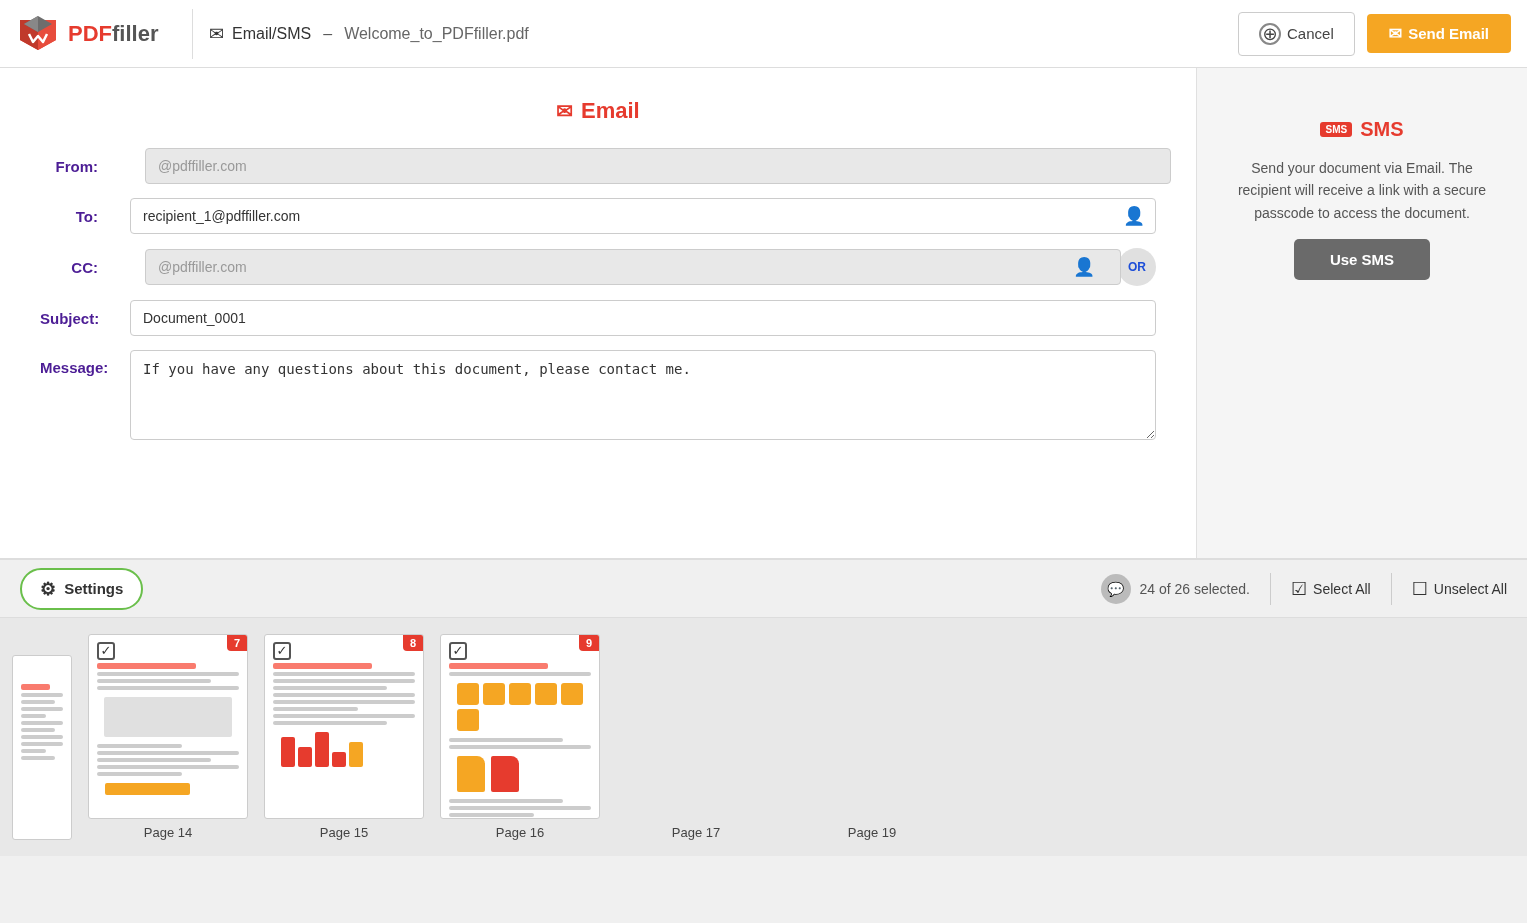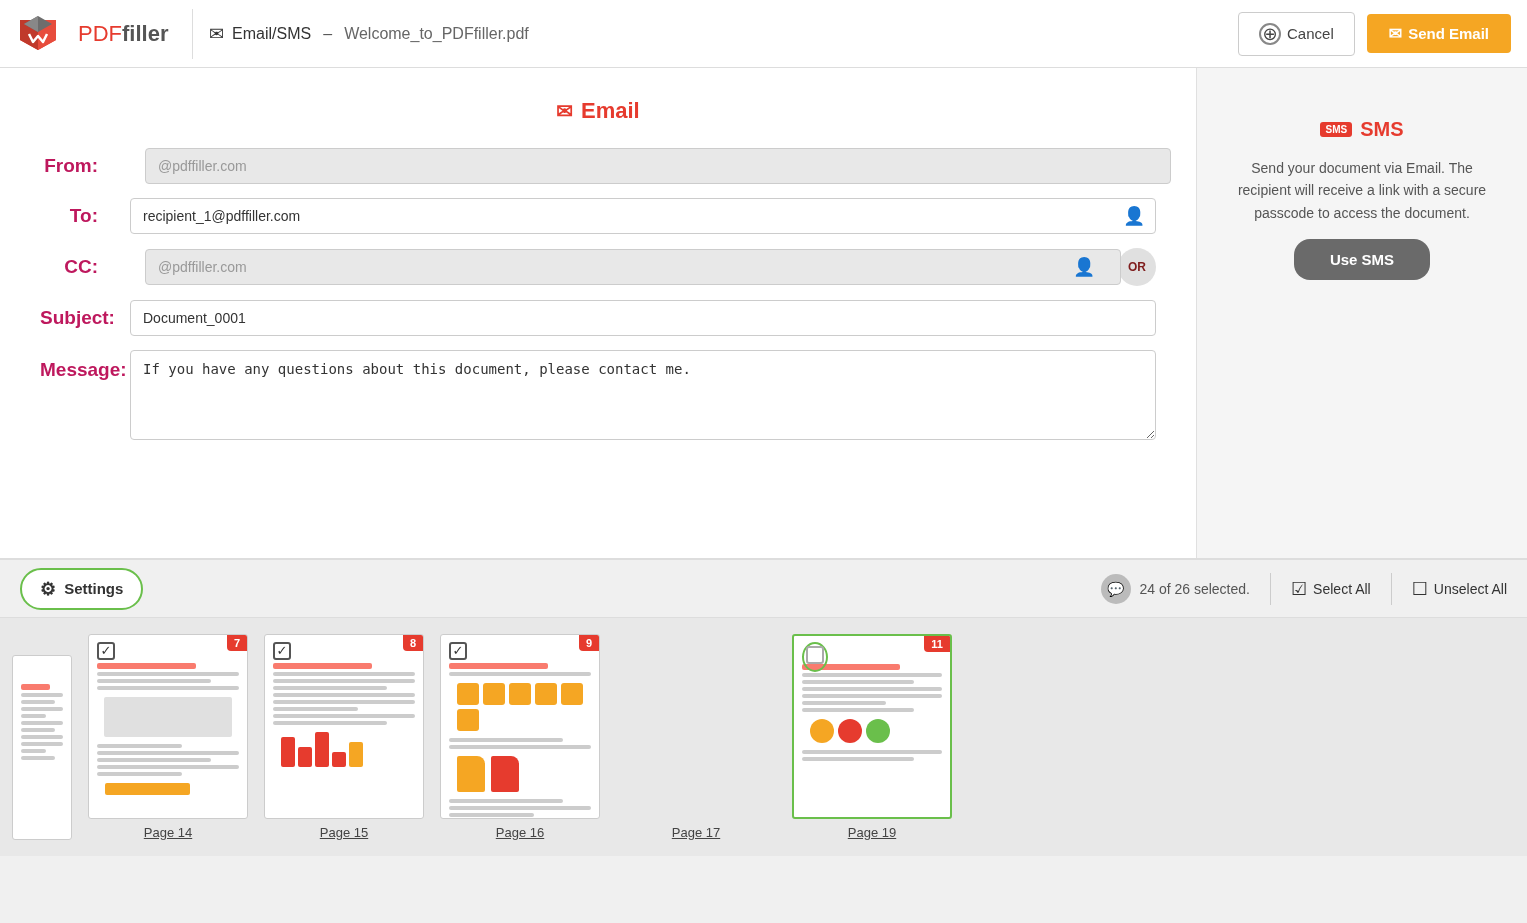--- a/index.html
+++ b/index.html
@@ -103,22 +103,22 @@
 
     .form-row {
       display: flex;
       align-items: center;
       margin-bottom: 14px;
     }
     .form-label {
       width: 90px;
       text-align: right;
       font-weight: bold;
-      font-size: 19px;
-      color: #be185d;
+      font-size: 15px;
+      color: #4c1d95;
       padding-right: 32px;
       flex-shrink: 0;
     }
     .form-input-wrap {
       flex: 1;
       position: relative;
     }
     .form-input {
       width: 100%;
       padding: 9px 38px 9px 12px;
@@ -157,21 +157,21 @@
     .or-badge {
       width: 38px;
       height: 38px;
       border-radius: 50%;
       background: #e0e0e0;
       display: flex;
       align-items: center;
       justify-content: center;
       font-size: 12px;
       font-weight: bold;
-      color: #7f1d1d;
+      color: #1d4ed8;
       margin-left: 12px;
       flex-shrink: 0;
     }
 
     
     .sms-panel {
       width: 330px;
       background: #f5f5f5;
       padding: 50px 30px 30px;
       display: flex;
@@ -199,21 +199,21 @@
       text-align: center;
       color: #555;
       font-size: 14px;
       line-height: 1.6;
       margin-bottom: 15px;
     }
     .btn-use-sms {
       background: #6a6a6a;
       color: #fff;
       border: none;
-      border-radius: 16px;
+      border-radius: 5px;
       padding: 12px 36px;
       font-size: 15px;
       font-weight: bold;
       cursor: pointer;
     }
 
     
     .settings-bar {
       display: flex;
       align-items: center;
@@ -317,21 +317,20 @@
     }
     .page-thumb-inner .checkbox-wrap {
       position: absolute;
       top: 6px;
       left: 8px;
     }
     .page-thumb-label {
       font-size: 13px;
       color: #444;
       text-align: center;
-      text-decoration: underline;
     }
     
     .page-lines {
       padding: 30px 8px 8px;
       display: flex;
       flex-direction: column;
       gap: 3px;
     }
     .page-line {
       height: 4px;
@@ -380,21 +379,21 @@
     <svg class="logo-icon" viewBox="0 0 44 44" xmlns="http://www.w3.org/2000/svg">
       <polygon points="4,8 22,8 40,8 40,28 22,38 4,28" fill="#e63b2e"></polygon>
       <polygon points="4,8 22,8 22,38 4,28" fill="#c0392b"></polygon>
       <polygon points="22,8 40,8 40,28 22,38" fill="#e74c3c"></polygon>
       <polygon points="8,12 22,4 36,12 22,20" fill="#6d6d6d"></polygon>
       <polygon points="8,12 22,20 22,4" fill="#888"></polygon>
 
       <polyline points="13,22 17,30 22,24 27,30 31,22" fill="none" stroke="white" stroke-width="2.5" stroke-linejoin="round"></polyline>
     </svg>
     <div class="logo-text">
-      <span style="color:#e63b2e;font-weight:400;margin-left:10px;">PDF</span><span style="color:#555;font-weight:bold;">filler</span>
+      <span style="color:#e63b2e;font-weight:700;">PDF</span><span style="color:#555;font-weight:bold;">filler</span>
     </div>
   </div>
   <div class="header-divider"></div>
   <div class="header-title">
 
     <span style="font-size:18px;">✉</span>
     <span class="title-bold">Email/SMS</span>
     <span style="color:#555;font-weight:normal;margin:0 4px;">–</span>
     <span class="title-filename">Welcome_to_PDFfiller.pdf</span>
   </div>
@@ -596,38 +595,15 @@
       </div>
     </div>
     <div class="page-thumb-label">Page 16</div>
   </div>
 
   <div class="page-thumb">
     <div class="page-thumb-label">Page 17</div>
   </div>
 
   <div class="page-thumb">
-    <div class="page-thumb-inner" style="border:2.5px solid #6abf4b;">
-      <div class="page-num-badge">11</div>
-      <div class="checkbox-wrap" style="border:2.5px solid #6abf4b;border-radius:50%;padding:2px;">
-        <span class="cb-unchecked"></span>
-      </div>
-      <div class="page-lines" style="padding-top:28px;">
-        <div class="page-line heading"></div>
-        <div class="page-line full"></div>
-        <div class="page-line medium"></div>
-        <div class="page-line full"></div>
-        <div class="page-line full"></div>
-        <div class="page-line short"></div>
-        <div class="page-line medium"></div>
-
-        <div style="display:flex;gap:4px;padding:4px 8px;">
-          <div style="width:24px;height:24px;border-radius:50%;background:#f5a623;"></div>
-          <div style="width:24px;height:24px;border-radius:50%;background:#e63b2e;"></div>
-          <div style="width:24px;height:24px;border-radius:50%;background:#6abf4b;"></div>
-        </div>
-        <div class="page-line full"></div>
-        <div class="page-line medium"></div>
-      </div>
-    </div>
     <div class="page-thumb-label">Page 19</div>
   </div>
 </div>
 
 </body></html>

